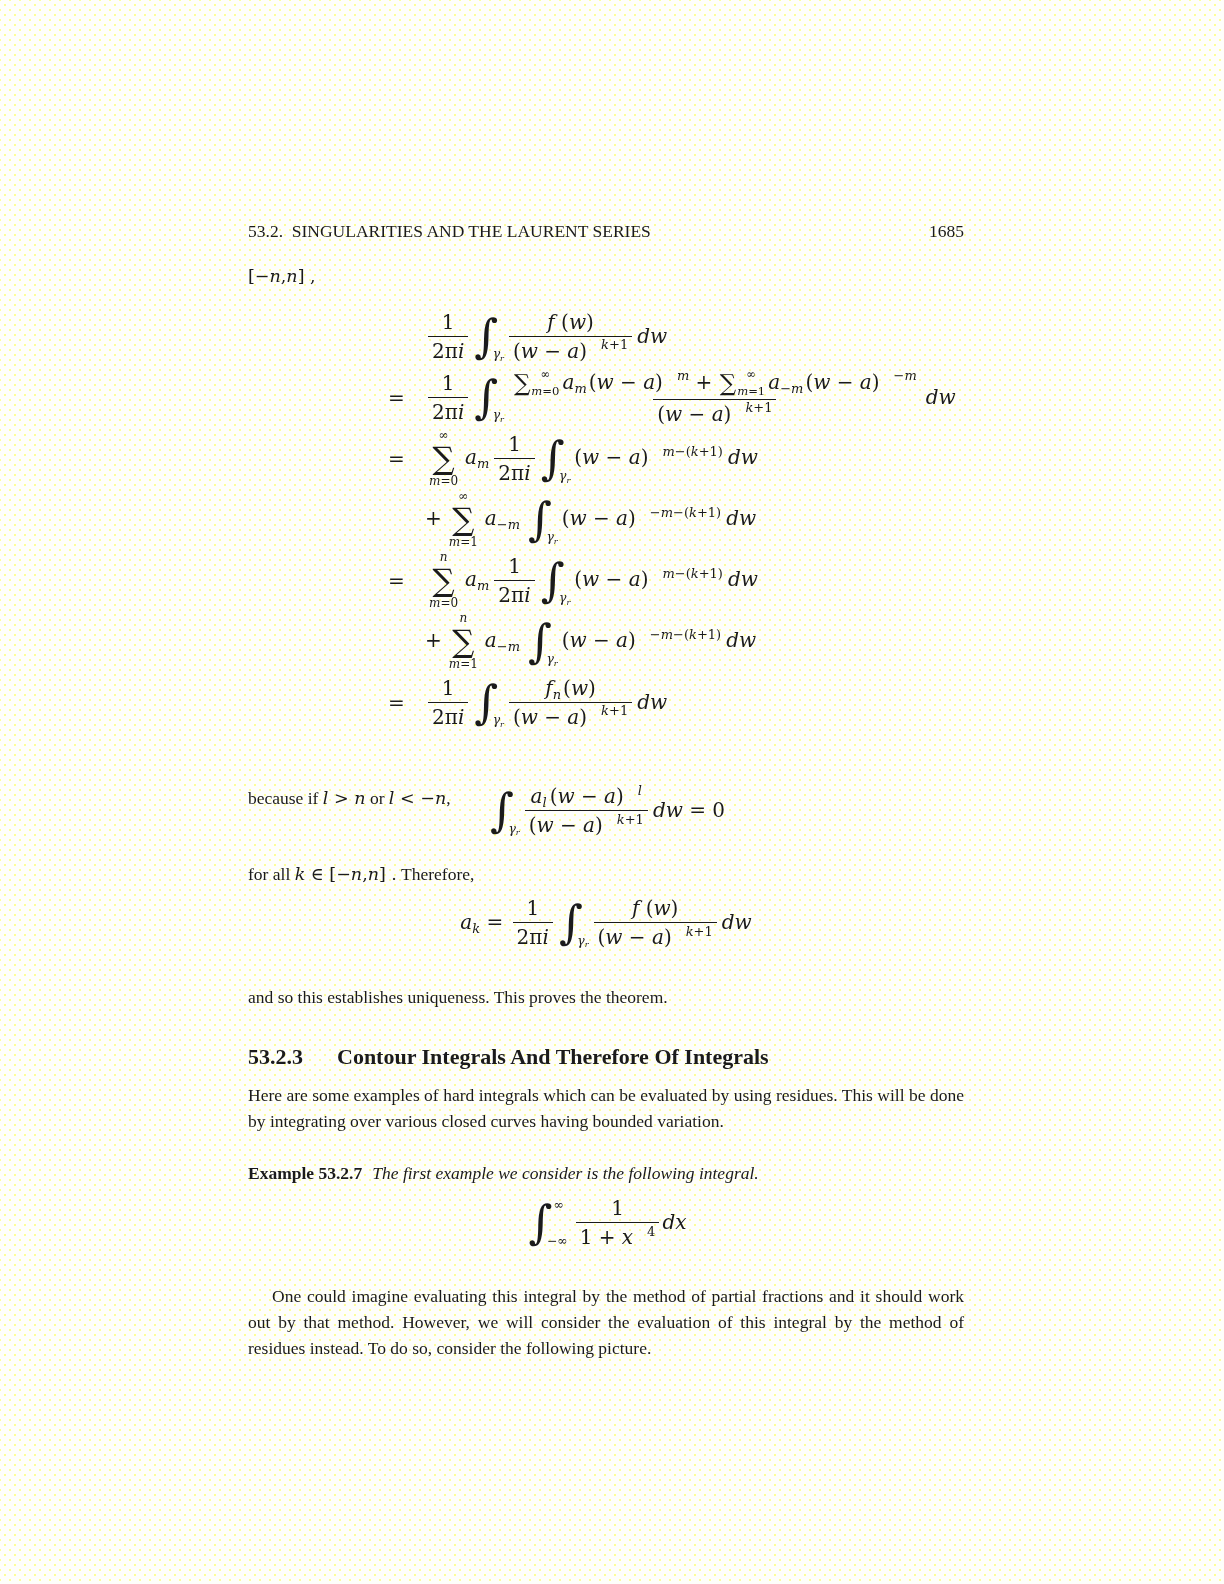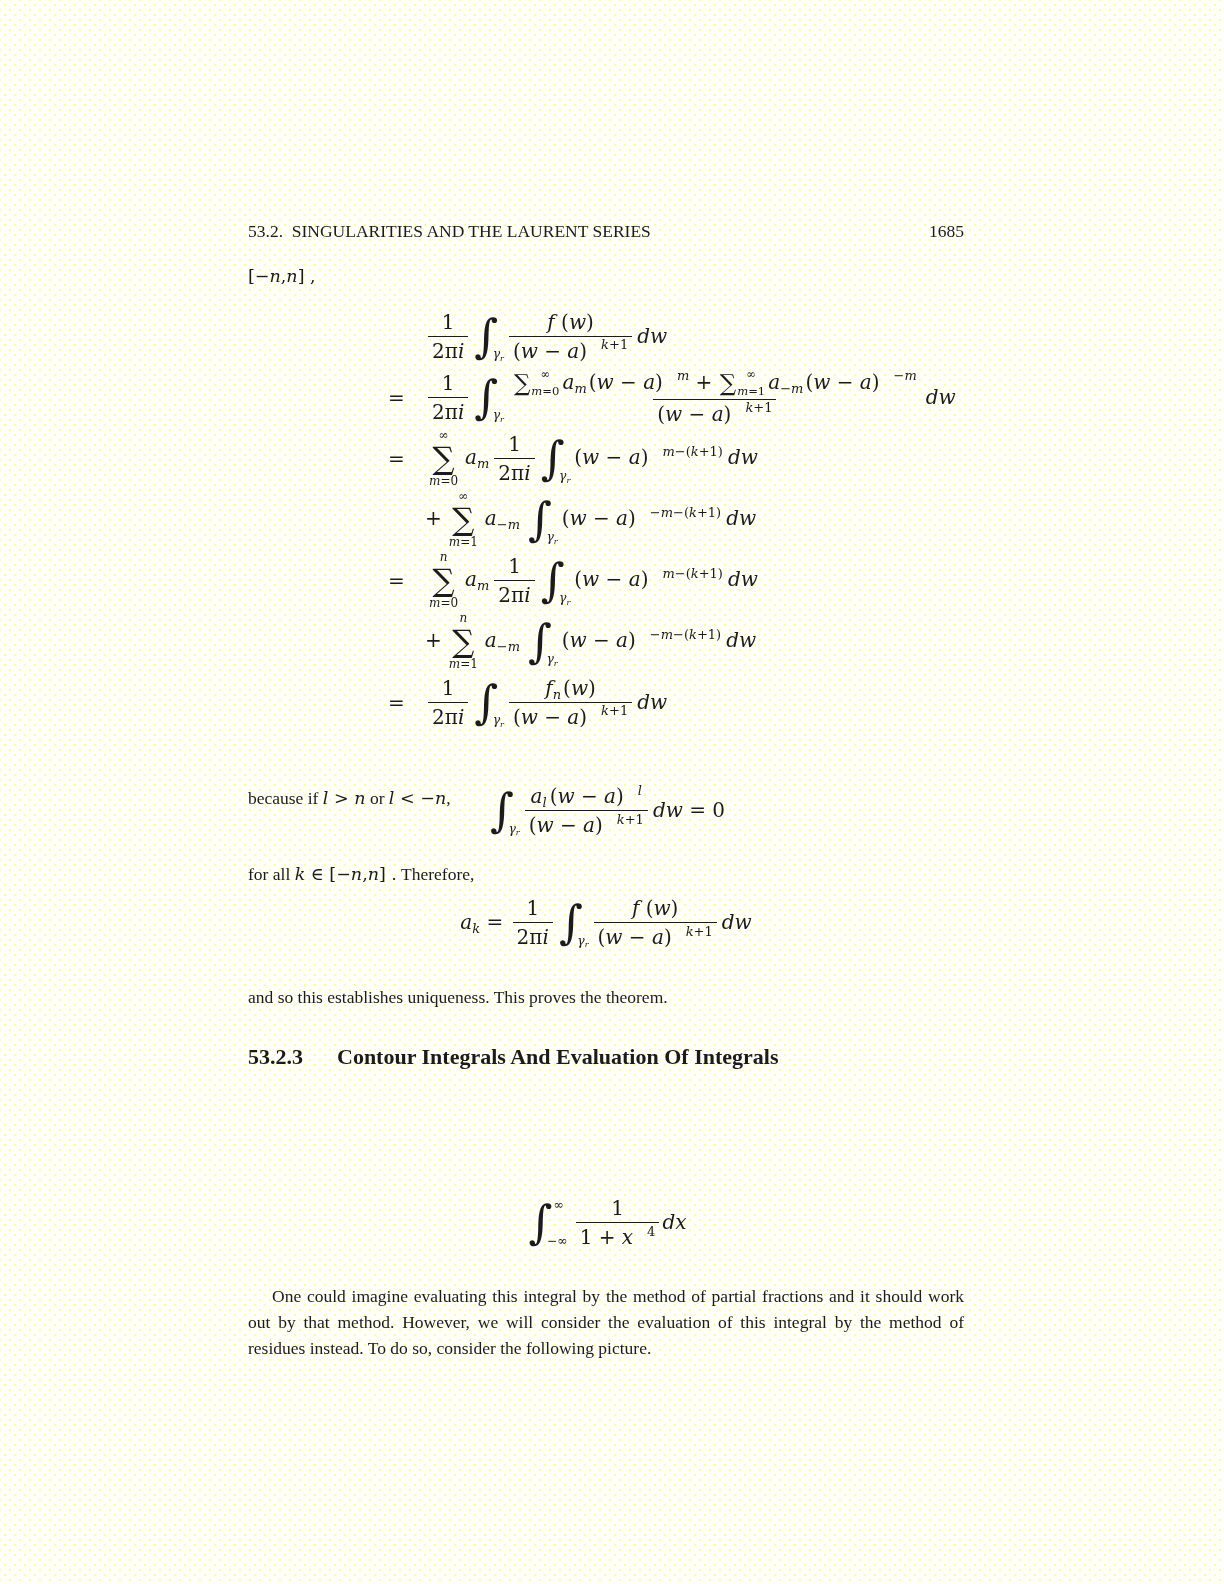--- a/index.html
+++ b/index.html
@@ -220,24 +220,28 @@
         </span>
       </span><span class="mfrac">
         <span class="num"><span class="mtok"><span class="mi">f</span><span class="mr"> (</span><span class="mi">w</span><span class="mr">)</span></span></span>
         <span class="den"><span class="mtok"><span class="mr">(</span><span class="mi">w</span><span class="mr"> − </span><span class="mi">a</span><span class="mr">)</span></span><span class="msup mtok"><span class="mtok"><span class="mi">k</span><span class="mr">+1</span></span></span></span>
       </span><span style="display: inline-block; width: 2px;"></span><span class="mtok"><span class="mi">dw</span></span></div>
 
   <div class="abs bodytext" style="top:984px;">and so this establishes uniqueness. This proves the theorem.</div>
 
   <div class="abs subheading">
     <span class="num">53.2.3</span>
-    <span>Contour Integrals And Evaluation Of Integrals</span>
+    <span>Contour Integrals And Therefore Of Integrals</span>
   </div>
 
-
+  <div class="abs bodytext" style="top:1082px;">Here are some examples of hard integrals which can be evaluated by using residues. This will be done by integrating over various closed curves having bounded variation.</div>
+
+  <div class="abs exampleline">
+    <span class="lbl">Example 53.2.7</span><span class="txt">The first example we consider is the following integral.</span>
+  </div>
 
   <div class="abs ceq dmath math" style="top:1196px;"><span class="mint">
         <span class="iglyph mr">∫</span>
         <span class="ilims">
           <span class="ihi"><span class="mtok"><span class="mr">∞</span></span></span>
           <span class="ilo"><span class="mtok"><span class="mr">−∞</span></span></span>
         </span>
       </span><span style="display: inline-block; width: 3px;"></span><span class="mfrac">
         <span class="num"><span class="mtok"><span class="mr">1</span></span></span>
         <span class="den"><span class="mtok"><span class="mr">1 + </span><span class="mi">x</span></span><span class="msup mtok"><span class="mtok"><span class="mr">4</span></span></span></span>

